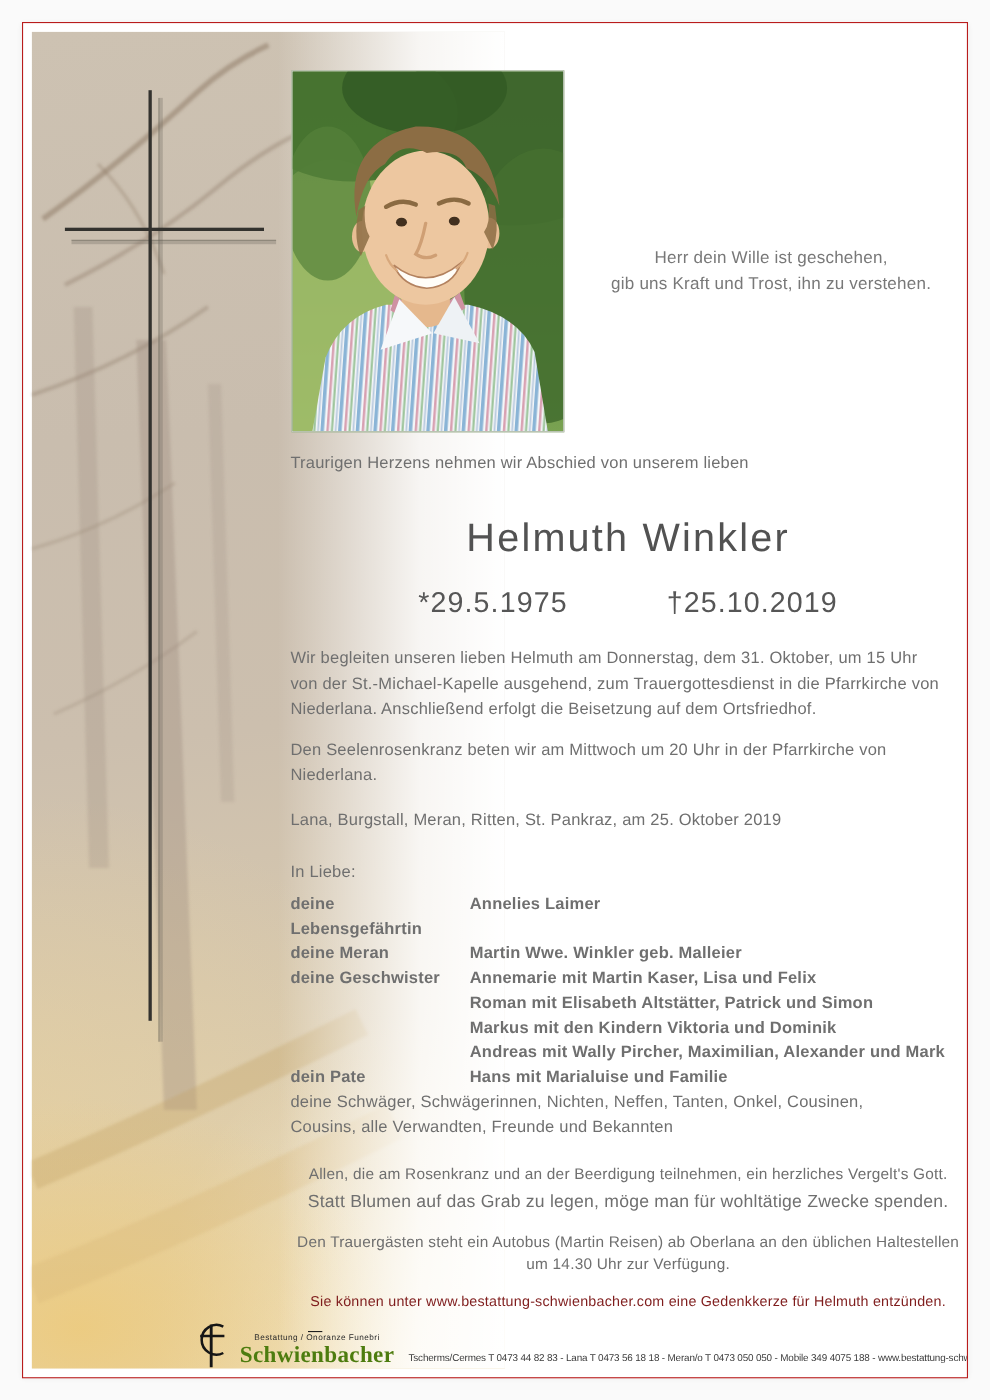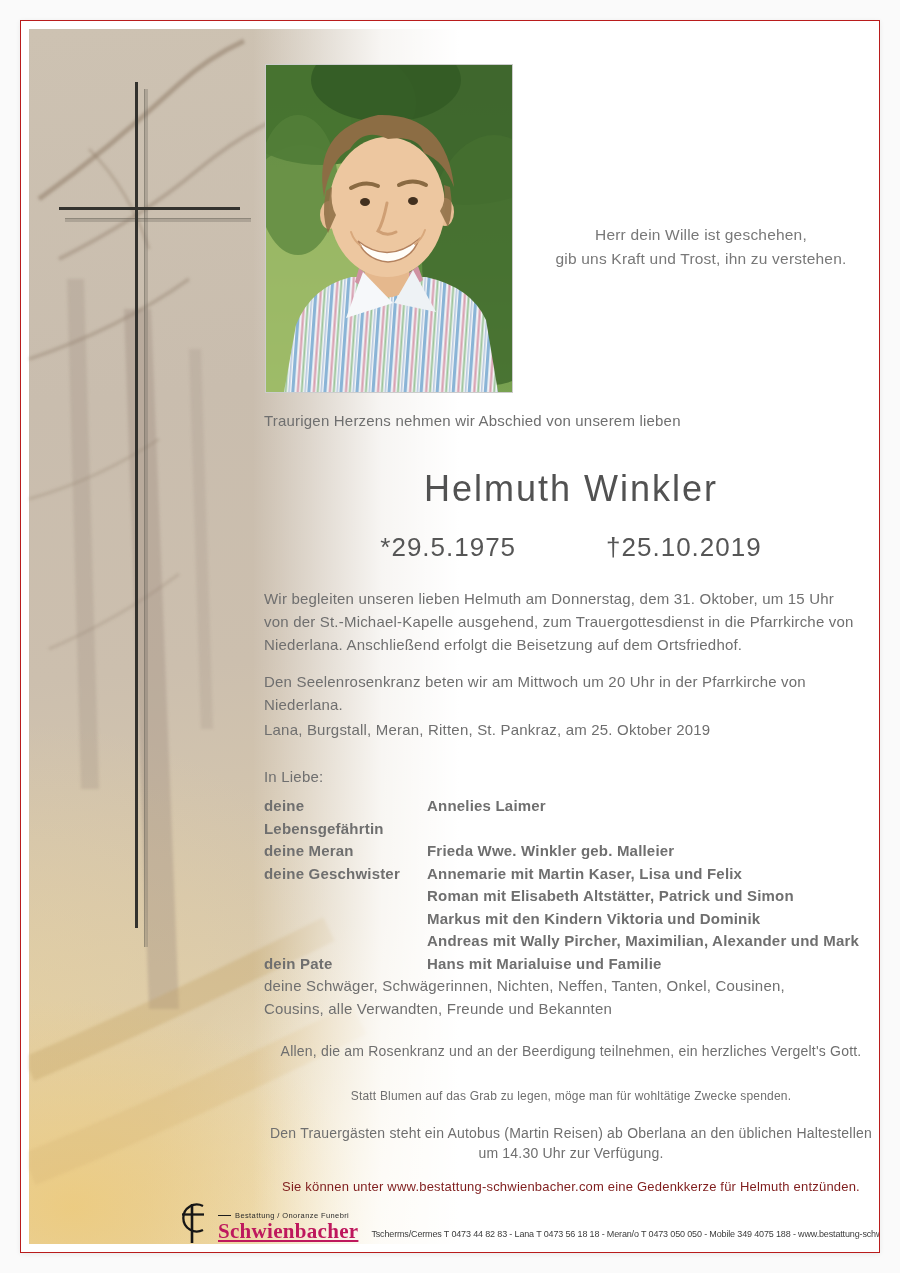--- a/index.html
+++ b/index.html
@@ -49,37 +49,37 @@
   
   .main{position:absolute;left:243px;top:388px;width:614px;color:#6f6f6f;font-size:15px;line-height:23px;letter-spacing:.2px;}
   .intro{white-space:nowrap;}
   .name{
     margin-top:36px;text-align:center;color:#525252;
     font-size:36px;line-height:42px;font-weight:normal;letter-spacing:2px;
   }
   .dates{margin-top:22px;display:flex;justify-content:center;gap:90px;color:#565656;font-size:26px;line-height:30px;letter-spacing:1px;}
   .para{margin-top:14px;}
   .para.first{margin-top:25px;}
-  .place{margin-top:2px;}
+  .place{margin-top:18px;}
   .inliebe{margin-top:24px;}
   .family{margin-top:7px;line-height:22.5px;}
   .frow{display:flex;font-weight:bold;}
   .frow .flabel{width:163px;flex:0 0 163px;}
   .centered{text-align:center;}
   .thanks{margin-top:21px;font-size:14px;line-height:21px;}
-  .donations{margin-top:24px;font-size:12px;line-height:21px;}
+  .donations{margin-top:4px;font-size:16px;line-height:21px;}
   .bus{margin-top:16px;font-size:14px;line-height:20px;}
   .candle{margin-top:14px;font-size:13px;line-height:19px;color:#7f1d1d;}
   
   .footer{position:absolute;left:155px;top:1178px;width:702px;display:flex;align-items:flex-end;}
   .logo-mark{flex:0 0 auto;margin-right:6px;}
   .logo-text{flex:0 0 auto;padding-bottom:3px;}
-  .logo-small{display:flex;align-items:center;font-size:7.5px;letter-spacing:.4px;color:#2b2b2b;white-space:nowrap;}
+  .logo-small{display:flex;align-items:center;font-size:7.5px;letter-spacing:.4px;color:#2b2b2b;white-space:nowrap;flex-direction:column;}
   .logo-dash{display:inline-block;width:13px;height:1px;background:#1d1d1d;margin-right:4px;}
-  .logo-name{font-family:"Liberation Serif", serif;font-weight:bold;font-size:21px;line-height:22px;color:#be185d;letter-spacing:.3px;text-decoration:underline;}
+  .logo-name{font-family:"Liberation Serif", serif;font-weight:bold;font-size:21px;line-height:22px;color:#4d7c0f;letter-spacing:.3px;}
   .contact{flex:0 0 auto;margin-left:13px;padding-bottom:6px;font-size:9px;letter-spacing:-.15px;color:#3c3c3c;white-space:nowrap;}
 </style>
 </head>
 <body>
 
 <div class="sheet">
 
   <div class="band">
     <svg class="branches" viewBox="0 0 430 1215" preserveAspectRatio="none">
       <path d="M10 170 Q80 120 150 55 Q180 28 215 12" stroke="rgba(143,123,104,.55)" stroke-width="5" fill="none"></path>
@@ -188,21 +188,21 @@
 
     <div class="inliebe">In Liebe:</div>
 
     <div class="family">
       <div class="frow">
         <span class="flabel">deine Lebensgefährtin</span>
         <span>Annelies Laimer</span>
       </div>
       <div class="frow">
         <span class="flabel">deine Meran</span>
-        <span>Frieda Wwe. Winkler geb. Malleier</span>
+        <span>Martin Wwe. Winkler geb. Malleier</span>
       </div>
       <div class="frow">
         <span class="flabel">deine Geschwister</span>
         <span>Annemarie mit Martin Kaser, Lisa und Felix</span>
       </div>
       <div class="frow">
         <span class="flabel"></span>
         <span>Roman mit Elisabeth Altstätter, Patrick und Simon</span>
       </div>
       <div class="frow">

